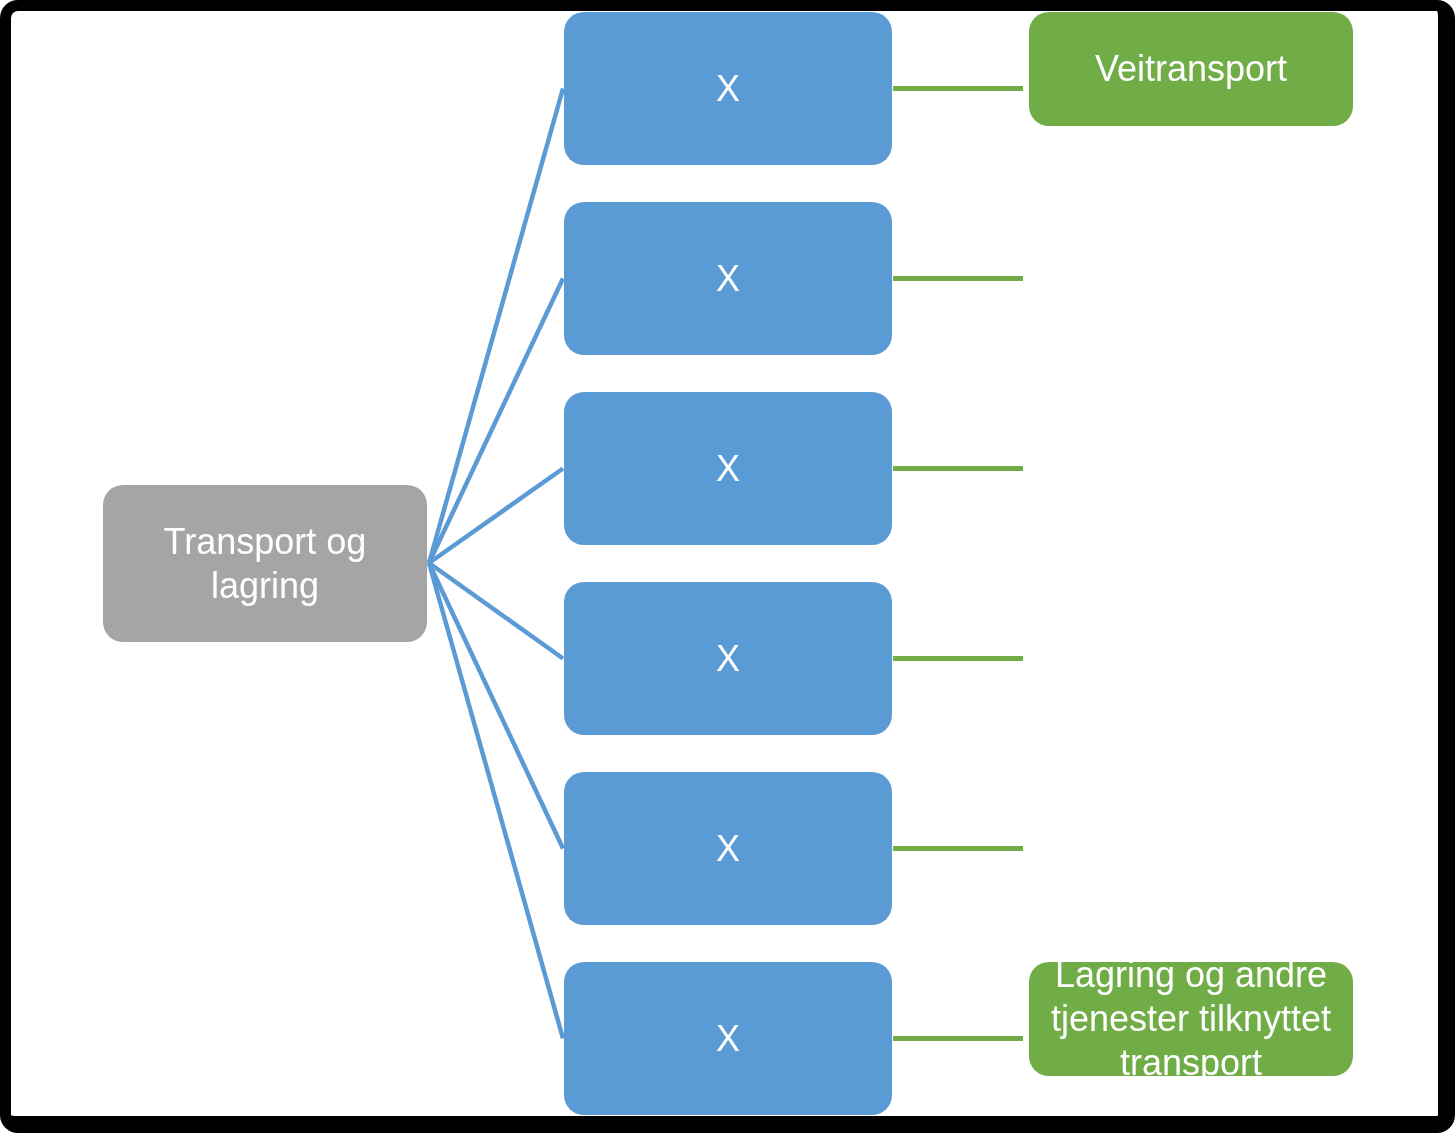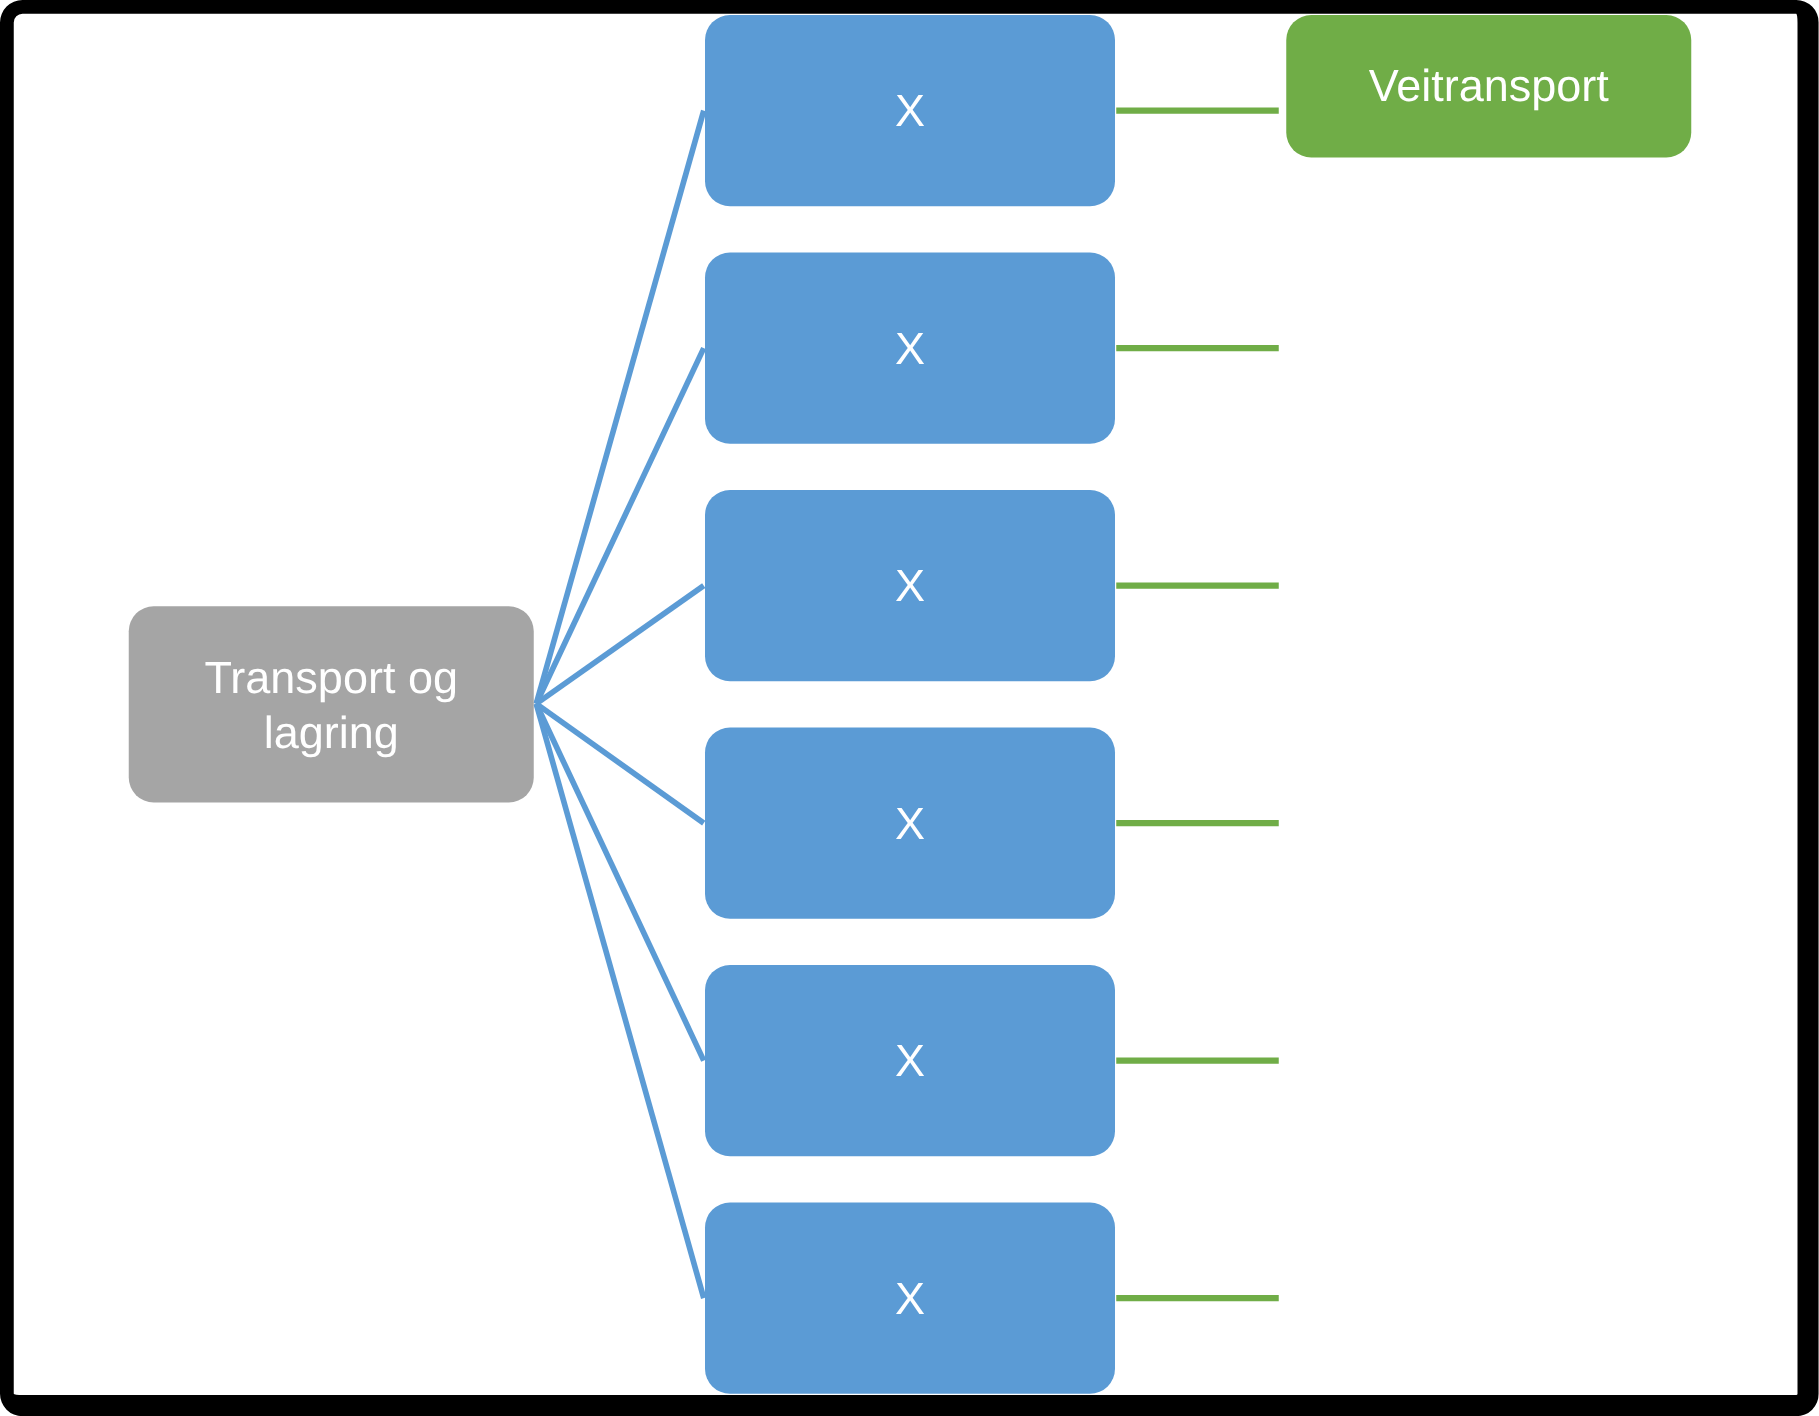--- a/index.html
+++ b/index.html
@@ -143,16 +143,19 @@
       <span>X</span>
     </div>
     <div class="hline"></div>
   </div>
 
   <div class="row row-6">
     <div class="node mid">
       <span>X</span>
     </div>
     <div class="hline"></div>
+    <div class="node leaf">
+      <span>Lagring og andre tjenester tilknyttet transport</span>
+    </div>
   </div>
 
   <div class="frame"></div>
 </div>
 
 </body></html>

